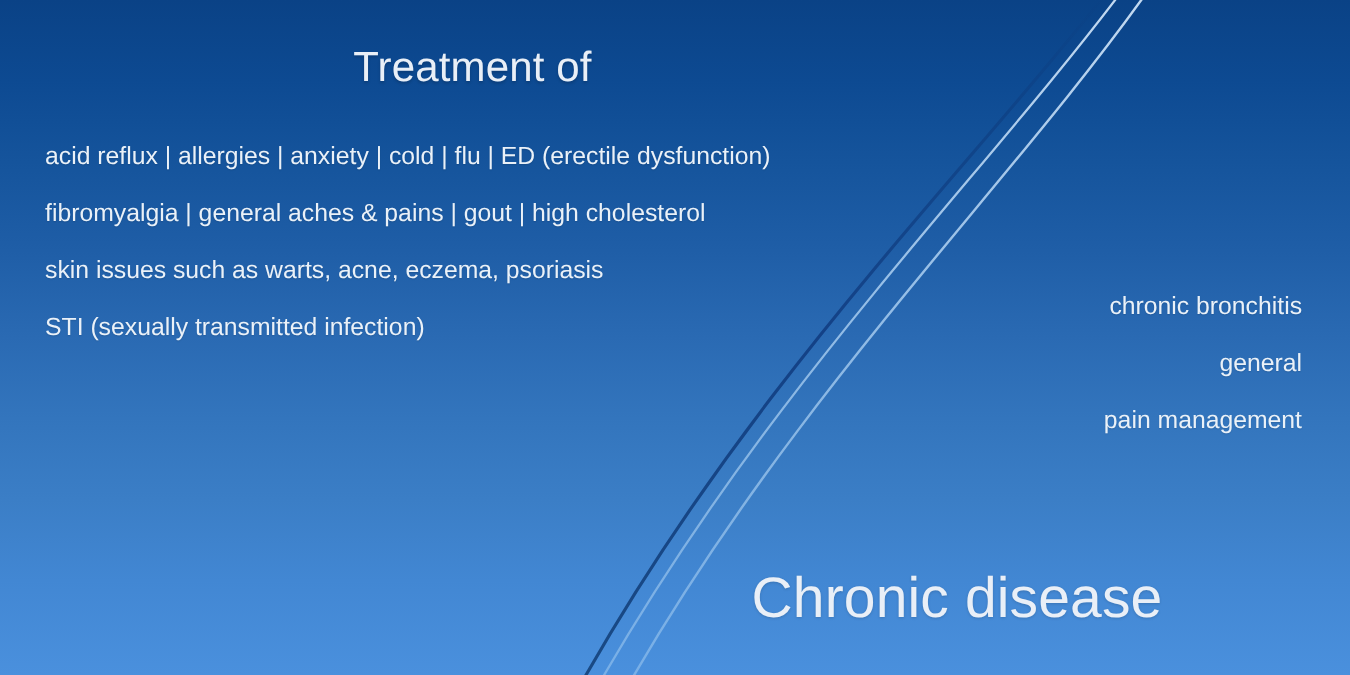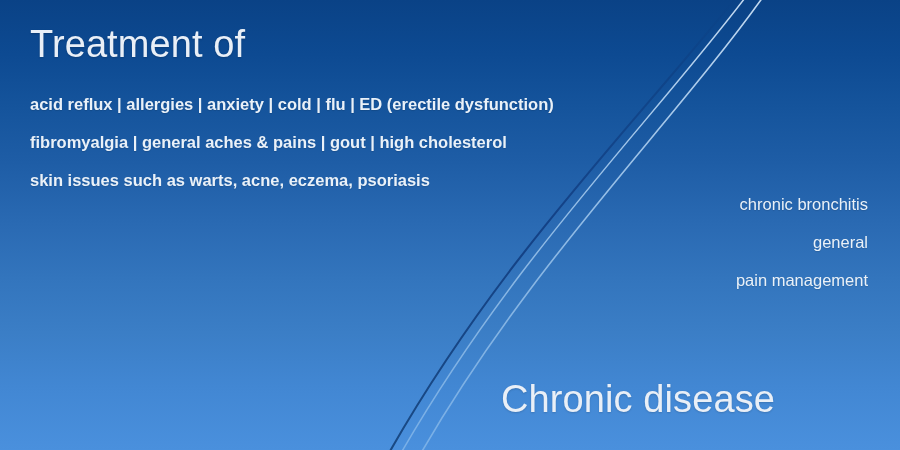--- a/index.html
+++ b/index.html
@@ -40,35 +40,36 @@
 
   
   .left-col {
     position: absolute;
     left: 30px;
     top: 22px;
     width: 570px;
   }
 
   .headline {
-    font-size: 38px;
+    font-size: 28px;
     font-weight: 300;
     line-height: 45px;
     color: #e9eff7;
     letter-spacing: 0.1px;
     text-shadow: 0 1px 2px rgba(0,0,0,0.18);
+    text-align: center;
   }
 
   .left-list {
     list-style: none;
     margin-top: 18px;
   }
   .left-list li {
     font-size: 16.5px;
-    font-weight: 700;
+    font-weight: 400;
     line-height: 38px;
     color: #eaf1f8;
     white-space: nowrap;
     text-shadow: 0 1px 1px rgba(0,0,0,0.12);
   }
 
   
   .right-col {
     position: absolute;
     right: 32px;
@@ -133,20 +134,21 @@
   <div class="left-col">
 
     <div class="headline">
       <div>Treatment of</div>
     </div>
 
     <ul class="left-list">
       <li>acid reflux | allergies | anxiety | cold | flu | ED (erectile dysfunction)</li>
       <li>fibromyalgia | general aches &amp; pains | gout | high cholesterol</li>
       <li>skin issues such as warts, acne, eczema, psoriasis</li>
+      <li>STI (sexually transmitted infection)</li>
     </ul>
 
   </div>
 
   <div class="right-col">
     <ul class="right-list">
       <li>chronic bronchitis</li>
       <li>general</li>
       <li>pain management</li>
     </ul>

